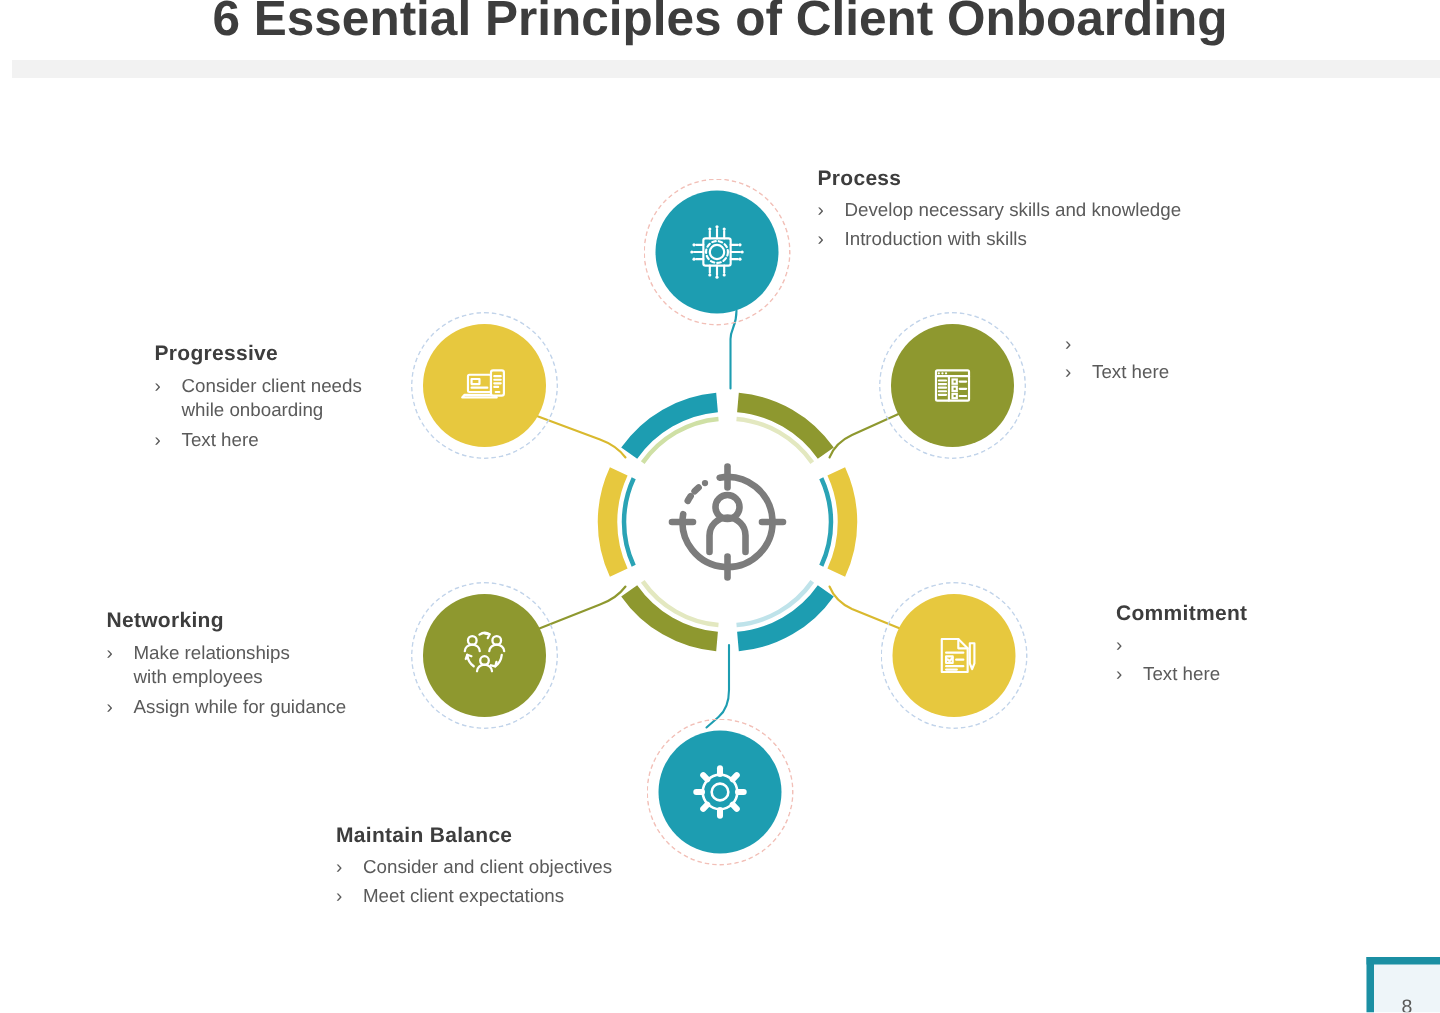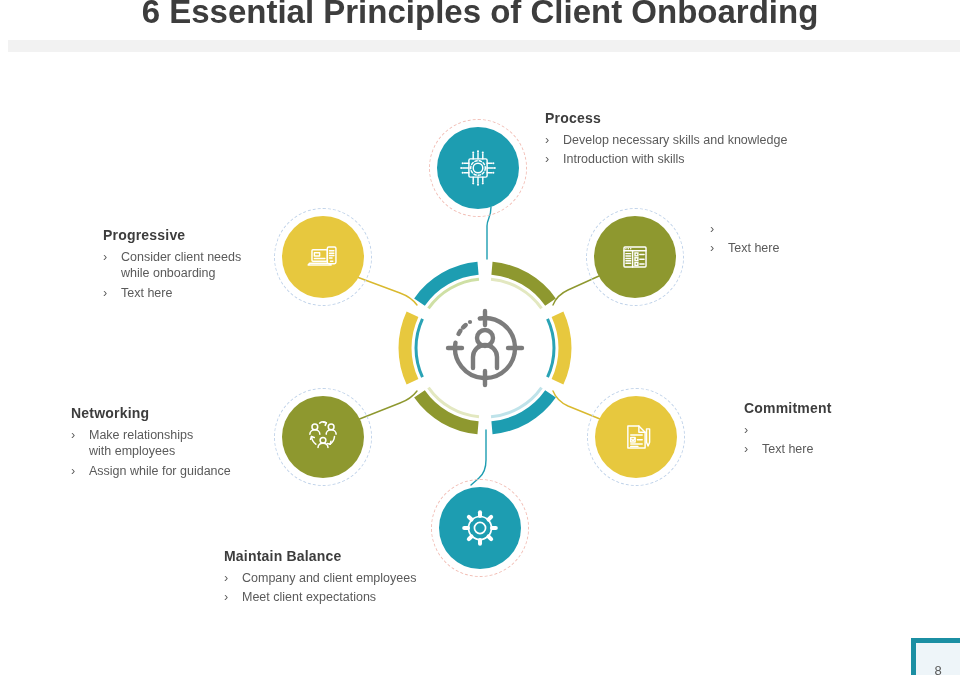--- a/index.html
+++ b/index.html
@@ -281,21 +281,21 @@
   <div class="bullet">
     <span class="marker">›</span>
     <span class="btext">Text here</span>
   </div>
 </div>
 
 <div class="tblock t-maintain">
   <h2>Maintain Balance</h2>
   <div class="bullet">
     <span class="marker">›</span>
-    <span class="btext">Company and client employees</span>
+    <span class="btext">Consider and client objectives</span>
   </div>
   <div class="bullet">
     <span class="marker">›</span>
     <span class="btext">Meet client expectations</span>
   </div>
 </div>
 
 <div class="tblock t-networking">
   <h2>Networking</h2>
   <div class="bullet">

